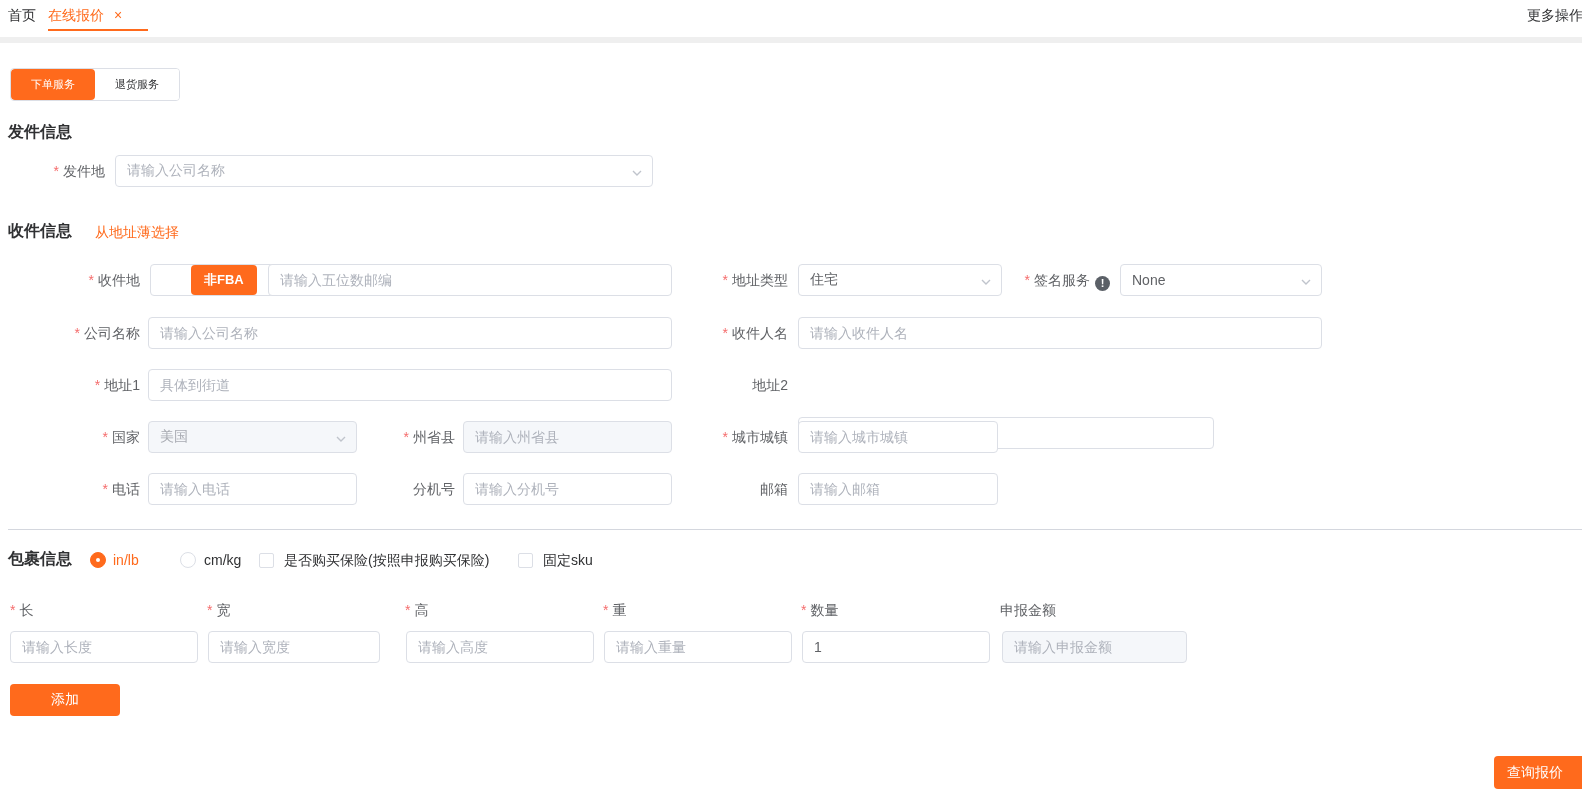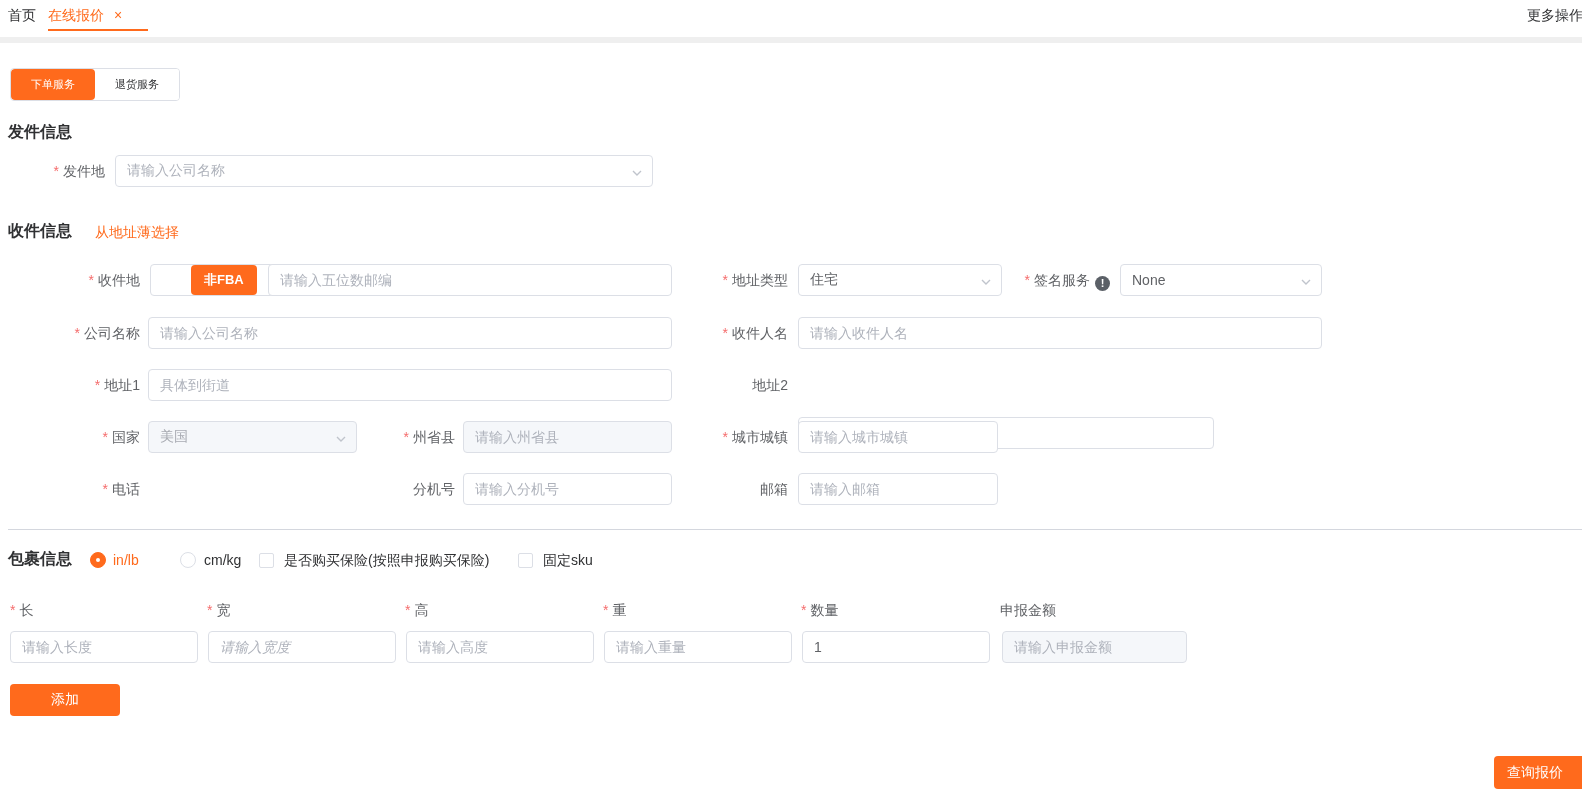--- a/index.html
+++ b/index.html
@@ -153,20 +153,21 @@
   </div>
   <input class="inp disabled" disabled="" style="top: 421px; left: 463px; width: 209px;" placeholder="请输入州省县">
   <div class="flabel" style="top:421px; left:640px; width:148px;">
     <span class="star">*</span><span>城市城镇</span>
   </div>
   <input class="inp" style="top: 421px; left: 798px; width: 200px;" placeholder="请输入城市城镇">
 
   <div class="flabel" style="top:473px; left:0; width:140px;">
     <span class="star">*</span><span>电话</span>
   </div>
+  <input class="inp" style="top: 473px; left: 148px; width: 209px;" placeholder="请输入电话">
   <div class="flabel" style="top:473px; left:355px; width:100px;">
     <span>分机号</span>
   </div>
   <input class="inp" style="top: 473px; left: 463px; width: 209px;" placeholder="请输入分机号">
   <div class="flabel" style="top:473px; left:640px; width:148px;">
     <span>邮箱</span>
   </div>
   <input class="inp" style="top: 473px; left: 798px; width: 200px;" placeholder="请输入邮箱">
 
   <div class="divider" style="top:529px;"></div>
@@ -194,21 +195,21 @@
     <span class="star">*</span><span>重</span>
   </div>
   <div class="dim-label" style="top:602px; left:801px;">
     <span class="star">*</span><span>数量</span>
   </div>
   <div class="dim-label" style="top:602px; left:1000px;">
     <span>申报金额</span>
   </div>
 
   <input class="inp" style="top: 631px; left: 10px; width: 188px;" placeholder="请输入长度">
-  <input class="inp" style="top: 631px; left: 208px; width: 188px; font-style: italic;" placeholder="请输入宽度">
+  <input class="inp" style="top: 631px; left: 208px; width: 172px;" placeholder="请输入宽度">
   <input class="inp" style="top: 631px; left: 406px; width: 188px;" placeholder="请输入高度">
   <input class="inp" style="top: 631px; left: 604px; width: 188px;" placeholder="请输入重量">
   <input class="inp" style="top: 631px; left: 802px; width: 188px;" value="1">
   <input class="inp disabled" disabled="" style="top: 631px; left: 1002px; width: 185px;" placeholder="请输入申报金额">
 
   <button class="btn" style="top:684px; left:10px; width:110px; height:32px;">添加</button>
 
   <button class="btn" style="top:756px; left:1494px; width:110px; height:33px; text-align:left; padding-left:13px;">查询报价</button>
 
 </div>

